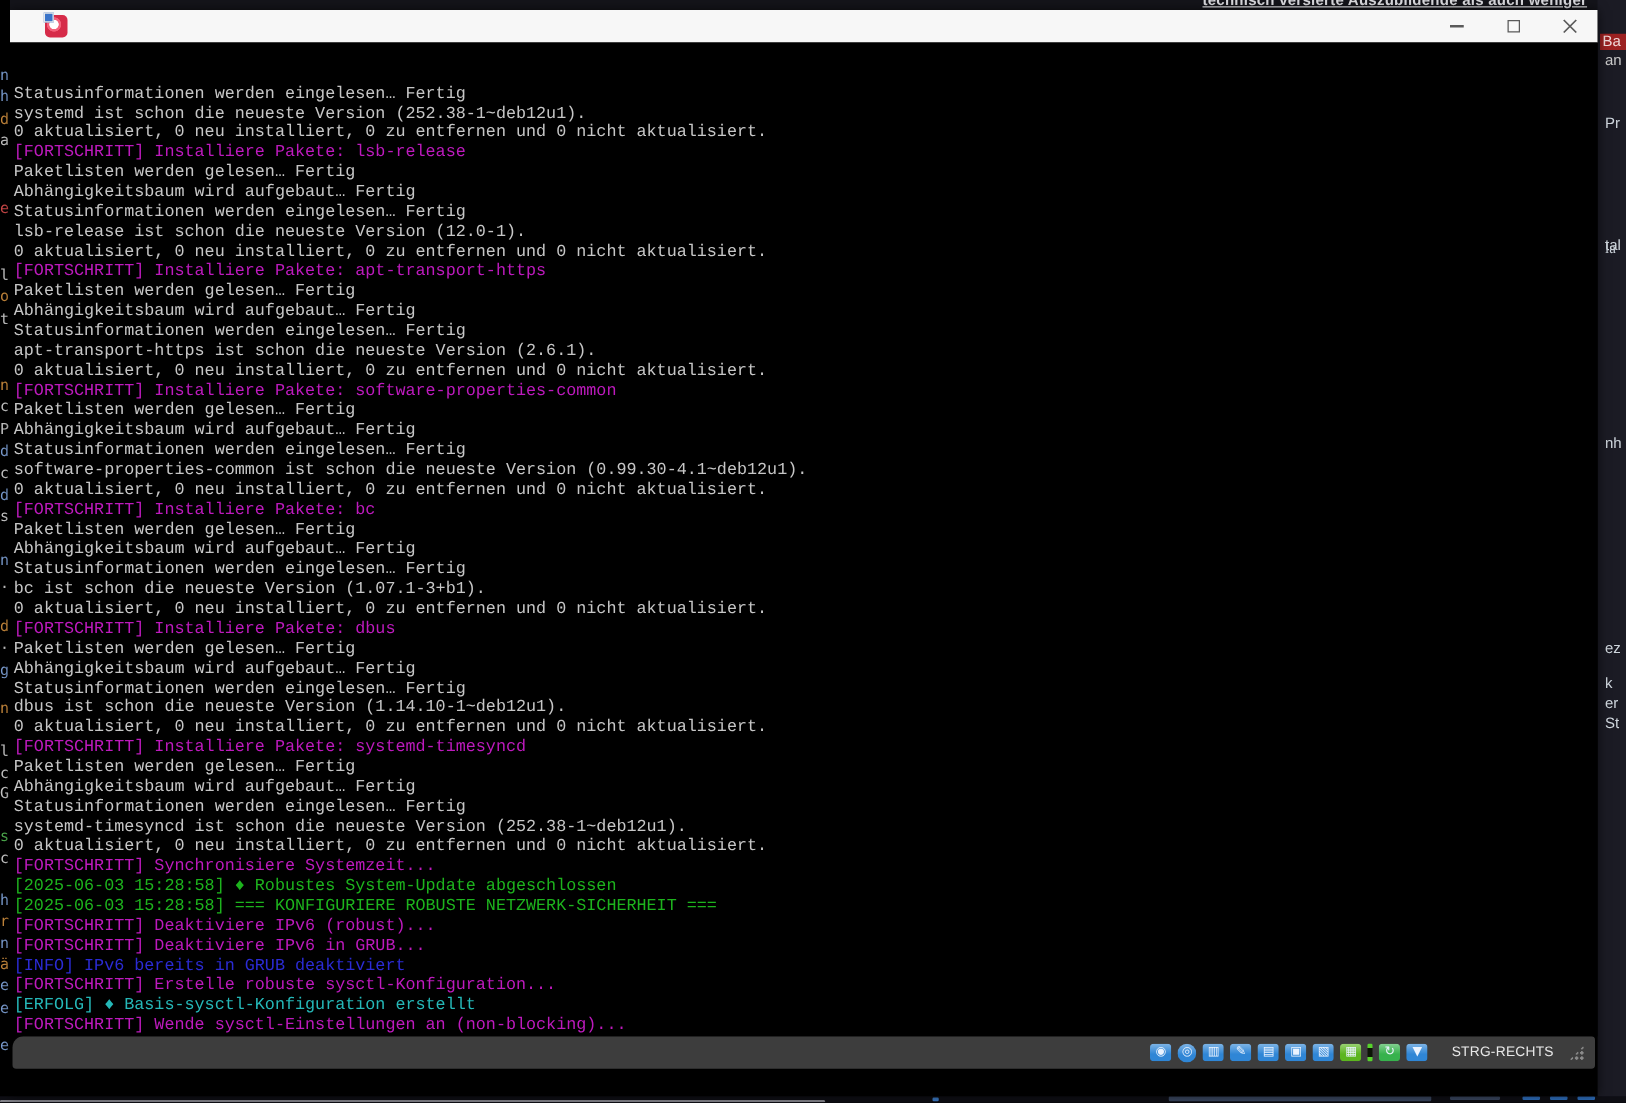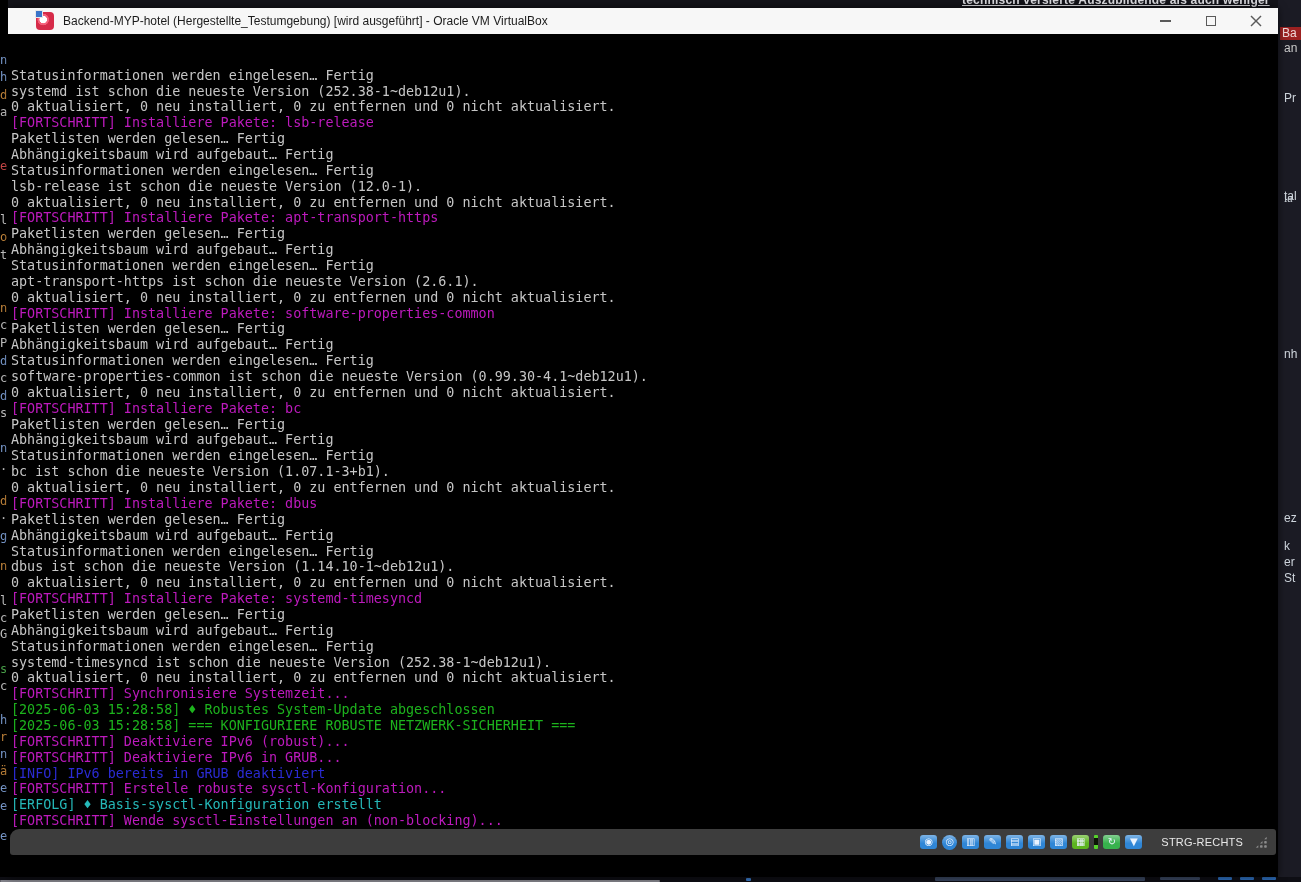--- a/index.html
+++ b/index.html
@@ -28,21 +28,21 @@
   .win-buttons { margin-left:auto; display:flex; height:100%; }
   .win-btn { width:45px; height:100%; display:flex; align-items:center; justify-content:center; }
   .glyph-min { width:11px; height:2px; background:#5a5a5a; }
   .glyph-max { width:10px; height:10px; border:1.4px solid #5a5a5a; }
 
   .menubar { height:20px; background:#2d2d2d; display:flex; align-items:center; padding-left:10px; border-bottom:2px solid #46546e; }
   .menu-item { padding:0 11px; color:#ededed; font-size:12px; line-height:18px; }
 
   .terminal { position:relative; height:795px; background:#000; padding:2px 0 0 3px;
     font-family:"DejaVu Sans Mono", monospace; font-size:13.4px; line-height:15.86px; white-space:pre; overflow:hidden; }
-  .tl { height:15.86px; }
+  .tl { height:15.86px;font-family:Liberation Mono, monospace; }
 
   .statusbar { height:26px; margin:0 2px; background:#3d3d3d; border-radius:9px 3px 3px 3px;
     display:flex; align-items:center; justify-content:flex-end; gap:5px; padding-right:8px; }
   .sicon { width:17px; height:14px; border-radius:3px; display:flex; align-items:center; justify-content:center;
     font-size:10px; line-height:1; color:#eaf3ff; font-family:"DejaVu Sans", sans-serif;
     background-image:linear-gradient(180deg, rgba(255,255,255,.38), rgba(255,255,255,0) 60%); }
   .sicon.round { width:15px; height:15px; border-radius:50%; }
   .actbar { width:4px; height:14px; border-radius:1px;
     background:linear-gradient(180deg,#56d22b 0 25%, #0c1506 25% 75%, #56d22b 75%); }
   .hostkey { color:#e8e8e8; font-size:11px; margin-left:14px; letter-spacing:.2px; }
@@ -114,21 +114,20 @@
       <div class="bfrag" style="left: 1160px; top: 0px; width: 40px; height: 3px; background: rgb(57, 70, 95);"></div>
       <div class="bfrag" style="left: 1218px; top: 0px; width: 14px; height: 3px; background: rgb(46, 111, 190);"></div>
       <div class="bfrag" style="left: 1240px; top: 0px; width: 14px; height: 3px; background: rgb(46, 111, 190);"></div>
       <div class="bfrag" style="left: 1262px; top: 0px; width: 14px; height: 3px; background: rgb(46, 111, 190);"></div>
     </div>
 
   <div class="vbox-window">
 
     <div class="titlebar">
       <div class="vbox-icon"></div>
-      <div class="title-text">Backend-MYP-hotel (Hergestellte_Testumgebung) [wird ausgeführt] - Oracle VM VirtualBox</div>
       <div class="win-buttons">
         <div class="win-btn">
           <span class="glyph-min"></span>
         </div>
         <div class="win-btn">
           <span class="glyph-max"></span>
         </div>
         <div class="win-btn">
           <svg width="12" height="12" viewBox="0 0 12 12">
             <line x1="1" y1="1" x2="11" y2="11" stroke="#5a5a5a" stroke-width="1.4"></line>

